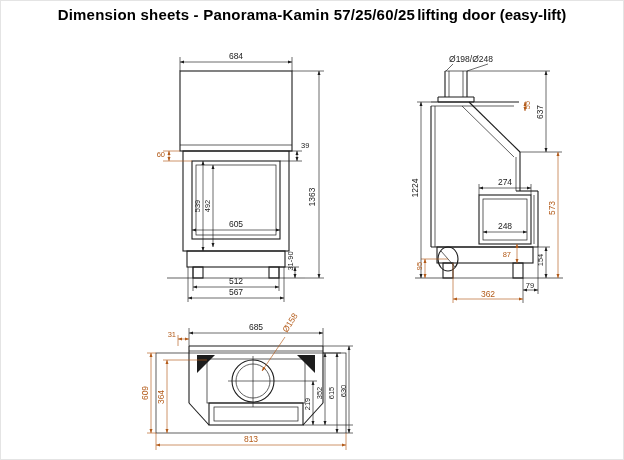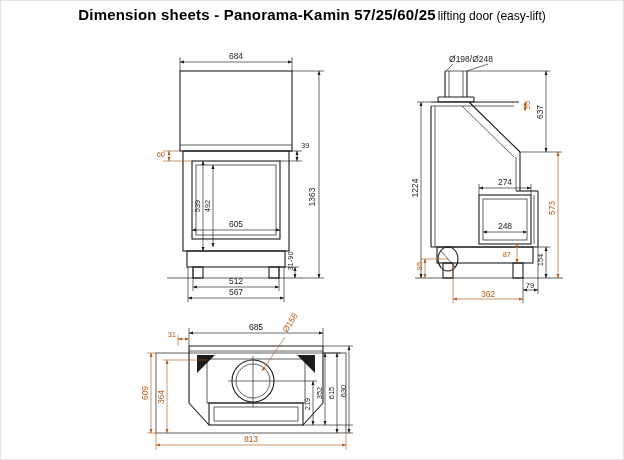--- a/index.html
+++ b/index.html
@@ -1,21 +1,21 @@
 <!DOCTYPE html>
 <html style="--line: #1c1c1c; --accent: #b35a18;"><head>
 <meta charset="utf-8">
 <style>
   html,body{margin:0;padding:0;background:#fff;}
   .sheet{position:relative;width:624px;height:460px;background:#fff;overflow:hidden;
          font-family:"Liberation Sans",sans-serif;border:1px solid #e4e4e4;box-sizing:border-box;}
   .header{position:absolute;top:5px;left:0;width:100%;display:flex;justify-content:center;
           align-items:baseline;gap:2px;z-index:2;}
   .title{font-size:15px;font-weight:bold;color:#000;letter-spacing:.2px;}
-  .subtitle{font-size:12px;font-weight:normal;color:#000;}
+  .subtitle{font-size:15px;font-weight:bold;color:#000;}
   svg{position:absolute;top:0;left:0;}
   
   .k  {stroke:var(--line,#1c1c1c);fill:none;stroke-width:1.1;}
   .kf {stroke:var(--line,#1c1c1c);fill:none;stroke-width:.7;}
   .kt {stroke:var(--line,#1c1c1c);fill:none;stroke-width:.65;}
   .ko {stroke:var(--accent,#b35a18);fill:none;stroke-width:.65;}
   .fk {fill:var(--line,#1c1c1c);stroke:none;}
   
   text{font-family:"Liberation Sans",sans-serif;}
   .dt{fill:var(--line,#1c1c1c);font-size:8.5px;}

